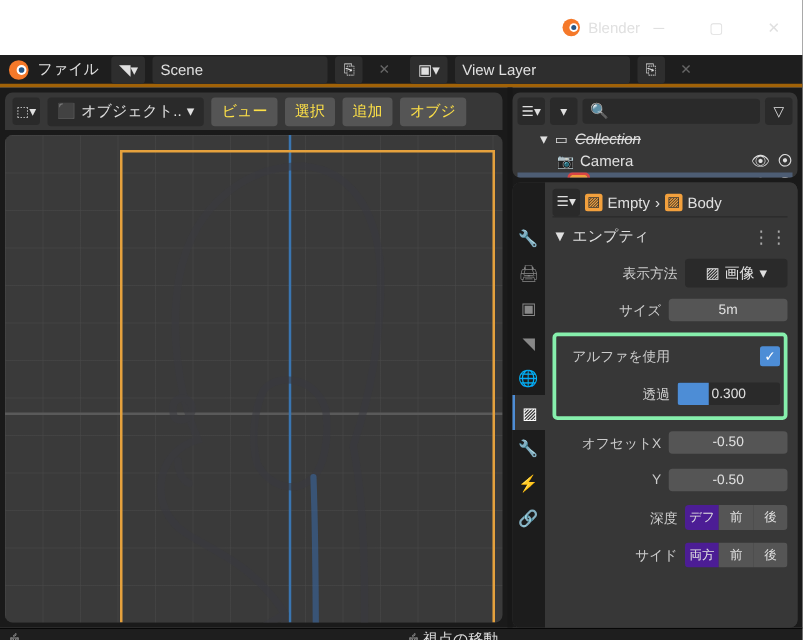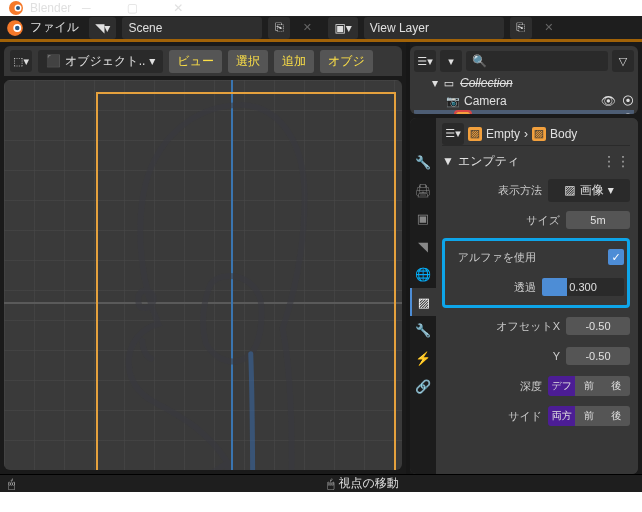--- a/index.html
+++ b/index.html
@@ -1,17 +1,17 @@
 <!DOCTYPE html>
 <html><head>
 <meta charset="utf-8">
 <style>
 *{box-sizing:border-box;margin:0;padding:0;font-family:sans-serif;font-size:12px;color:#e0e0e0;}
 body{background:#fff;width:642px;height:512px;overflow:hidden;}
-.titlebar{height:16px;background:#fff;display:flex;align-items:center;padding:0 8px;justify-content:flex-start;}
+.titlebar{height:44px;background:#fff;display:flex;align-items:center;padding:0 8px;justify-content:flex-end;}
 .titlebar .app{display:flex;align-items:center;gap:6px;color:#333;}
 .titlebar .controls{display:flex;gap:16px;color:#333;font-size:13px;}
 .titlebar .controls span{width:30px;text-align:center;}
 .topbar{height:26px;background:#1e1e1e;display:flex;align-items:center;padding:0 6px;gap:10px;border-bottom:3px solid #a16207;}
 .topbar .grp{display:flex;align-items:center;gap:6px;}
 .topbar .field{background:#2e2e2e;border-radius:3px;padding:3px 6px;display:flex;align-items:center;gap:4px;height:22px;}
 .topbar .wide{min-width:140px;}
 .topbar .iconbtn{width:22px;height:22px;background:#2e2e2e;border-radius:3px;display:flex;align-items:center;justify-content:center;font-size:11px;}
 .main{display:flex;height:432px;background:#1a1a1a;}
 .viewport{flex:1;display:flex;flex-direction:column;border-right:4px solid #171717;}
@@ -42,27 +42,27 @@
 .proptabs{width:26px;background:#1c1c1c;display:flex;flex-direction:column;padding-top:30px;border-radius:6px 0 0 6px;}
 .proptabs .tab{height:28px;display:flex;align-items:center;justify-content:center;font-size:13px;color:#888;}
 .proptabs .tab.active{background:#373737;color:#fff;border-left:2px solid #4d8dd6;}
 .propbody{flex:1;background:#373737;border-radius:0 6px 6px 0;padding:4px 8px 4px 6px;overflow:hidden;}
 .crumb{display:flex;align-items:center;gap:4px;height:24px;border-bottom:1px solid #2a2a2a;margin-bottom:4px;font-size:11px;}
 .crumb .sqbtn{background:#2a2a2a;}
 .sechdr{display:flex;align-items:center;height:22px;gap:4px;}
 .sechdr .dots{margin-left:auto;font-size:14px;color:#aaa;}
 .proprow{display:flex;align-items:center;height:24px;margin-top:6px;gap:6px;}
 .proprow .lbl{flex:1;text-align:right;font-size:11px;color:#ccc;}
-.proprow .val{width:64px;background:#555;border-radius:3px;text-align:center;padding:3px 0;font-size:11px;}
+.proprow .val{width:95px;background:#555;border-radius:3px;text-align:center;padding:3px 0;font-size:11px;}
 .proprow .valdrop{width:82px;background:#2a2a2a;border-radius:3px;display:flex;align-items:center;justify-content:center;gap:4px;padding:3px 0;font-size:11px;}
 .proprow .chk{width:16px;height:16px;background:#4d8dd6;border-radius:2px;display:flex;align-items:center;justify-content:center;color:#fff;font-size:11px;}
 .proprow .slider{width:82px;height:18px;position:relative;background:#2a2a2a;border-radius:2px;overflow:hidden;}
 .proprow .slider .fill{position:absolute;left:0;top:0;bottom:0;width:30%;background:#4d8dd6;}
 .proprow .slider .txt{position:absolute;inset:0;display:flex;align-items:center;justify-content:center;font-size:11px;}
-.highlight{border:3px solid #0ea5e9;border-radius:4px;padding:4px 3px 6px 3px;margin-top:6px;}
+.highlight{border:3px solid #86efac;border-radius:4px;padding:4px 3px 6px 3px;margin-top:6px;}
 .seg{display:flex;width:82px;border-radius:3px;overflow:hidden;}
 .seg span{flex:1;text-align:center;font-size:10px;padding:3px 0;background:#555;}
 .seg span.on{background:#4c1d95;}
 .statusbar{height:18px;background:#1e1e1e;display:flex;align-items:center;padding:0 8px;gap:12px;border-top:1px solid #000;}
 .statusbar .sitem{display:flex;align-items:center;gap:4px;color:#ccc;font-size:11px;}
 </style>
 </head>
 <body>
 
 <div class="titlebar">

